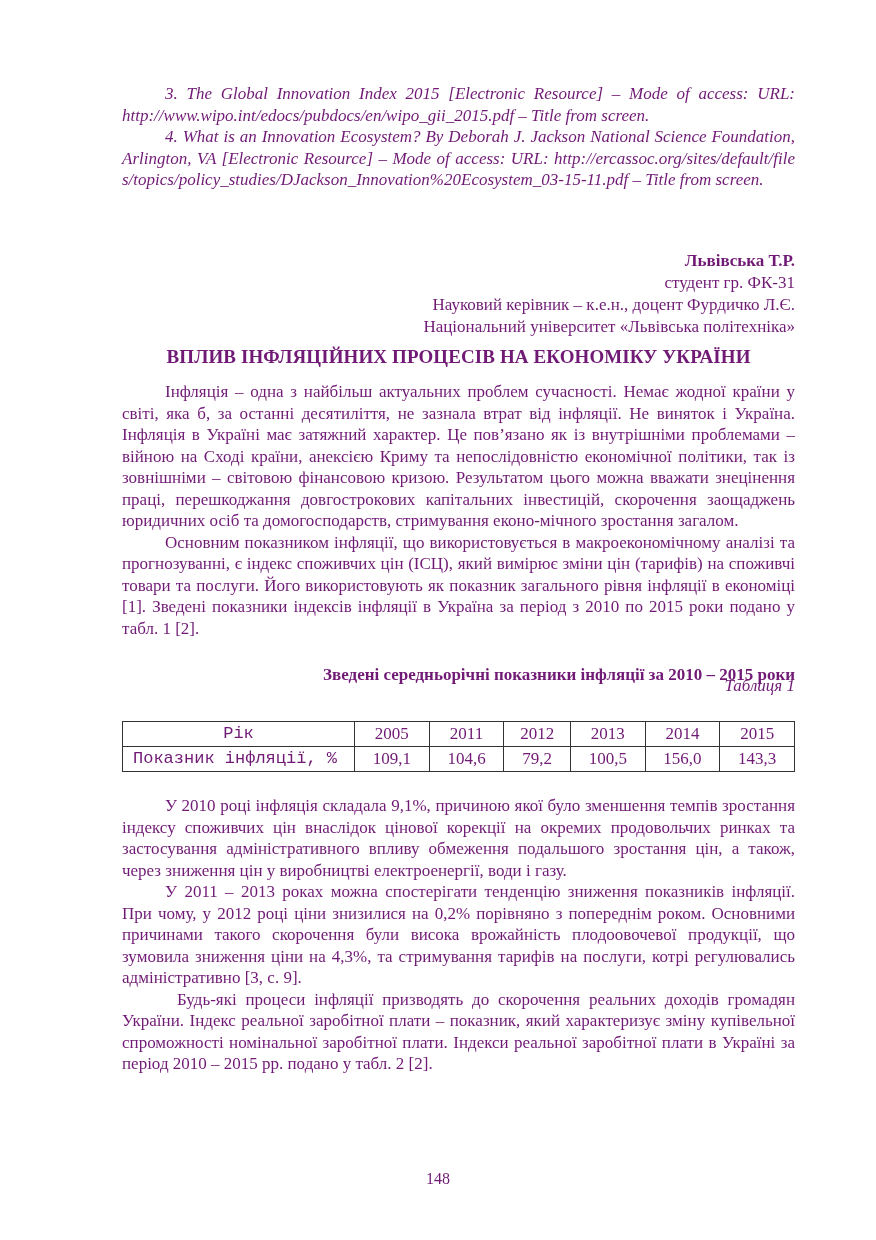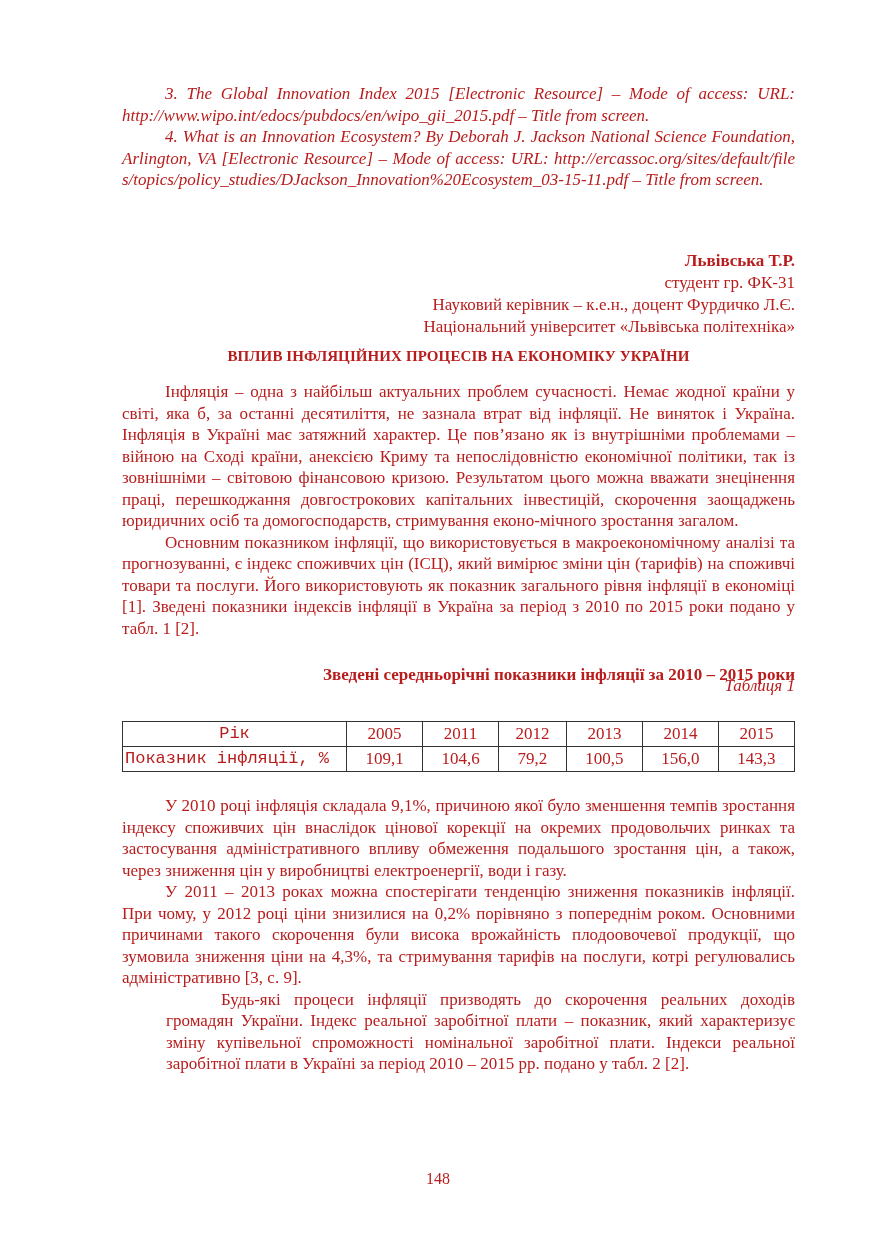--- a/index.html
+++ b/index.html
@@ -1,43 +1,43 @@
 <!DOCTYPE html>
 <html><head>
 <meta charset="utf-8">
 <style>
   html, body { margin: 0; padding: 0; background: #ffffff; }
   body { width: 876px; height: 1240px; position: relative; overflow: hidden; }
   .page {
     position: absolute; left: 0; top: 0; width: 712px; height: 1240px;
     font-family: "Liberation Serif", "DejaVu Serif", serif;
-    color: #b91c1c; font-size: 17px; line-height: 21.5px;
+    color: #701a75; font-size: 17px; line-height: 21.5px;
   }
   .col { position: absolute; left: 122px; width: 673px; }
   .p {
     text-align: justify; text-indent: 43px; margin: 0;
   }
   .ital { font-style: italic; }
   .refs { top: 83px; }
   .author-block { top: 250px; text-align: right; }
   .author-block div { margin: 0; line-height: 22px; }
   .author-name { font-weight: bold; }
-  .title { top: 346px; text-align: center; font-weight: bold; font-size: 15px; letter-spacing: 0.1px; }
+  .title { top: 346px; text-align: center; font-weight: bold; font-size: 19px; letter-spacing: 0.1px; }
   .body1 { top: 381px; }
   .table-caption { top: 675px; text-align: right; font-style: italic; }
   .table-title { top: 664px; text-align: right; font-weight: bold; }
   table.data {
     position: absolute; left: 122px; top: 721px; width: 673px;
     border-collapse: collapse; font-size: 17px;
   }
   table.data td {
     border: 1px solid #333333; text-align: center; height: 24px; padding: 0; line-height: 22px;
   }
   table.data td.first-col { width: 221px; font-family: Liberation Mono, monospace; }
-  table.data td.left { text-align: left; padding-left: 2px; }
+  table.data td.left { text-align: left; padding-left: 10px; }
   .body2 { top: 795px; }
   .page-num { position: absolute; top: 1168px; left: 0; width: 876px; text-align: center; font-size: 16px; }
 </style>
 </head>
 <body>
 
 <div class="page">
 
   <div class="col refs">
     <p class="p ital">3. The Global Innovation Index 2015 [Electronic Resource] – Mode of access: URL: http://www.wipo.int/edocs/pubdocs/en/wipo_gii_2015.pdf – Title from screen.</p>
@@ -80,17 +80,17 @@
       <td>100,5</td>
       <td>156,0</td>
       <td>143,3</td>
     </tr>
   </tbody>
     </table>
 
   <div class="col body2">
     <p class="p">У 2010 році інфляція складала 9,1%, причиною якої було зменшення темпів зростання індексу споживчих цін внаслідок цінової корекції на окремих продовольчих ринках та застосування адміністративного впливу обмеження подальшого зростання цін, а також, через зниження цін у виробництві електроенергії, води і газу.</p>
     <p class="p">У 2011 – 2013 роках можна спостерігати тенденцію зниження показників інфляції. При чому, у 2012 році ціни знизилися на 0,2% порівняно з попереднім роком. Основними причинами такого скорочення були висока врожайність плодоовочевої продукції, що зумовила зниження ціни на 4,3%, та стримування тарифів на послуги, котрі регулювались адміністративно [3, с. 9].</p>
-    <p class="p" style="text-indent: 55px; margin-left: 44px;">Будь-які процеси інфляції призводять до скорочення реальних доходів громадян України. Індекс реальної заробітної плати – показник, який характеризує зміну купівельної спроможності номінальної заробітної плати. Індекси реальної заробітної плати в Україні за період 2010 – 2015 рр. подано у табл. 2 [2].</p>
+    <p class="p" style="text-indent: 55px;">Будь-які процеси інфляції призводять до скорочення реальних доходів громадян України. Індекс реальної заробітної плати – показник, який характеризує зміну купівельної спроможності номінальної заробітної плати. Індекси реальної заробітної плати в Україні за період 2010 – 2015 рр. подано у табл. 2 [2].</p>
   </div>
 
   <div class="page-num">148</div>
 </div>
 
 </body></html>

